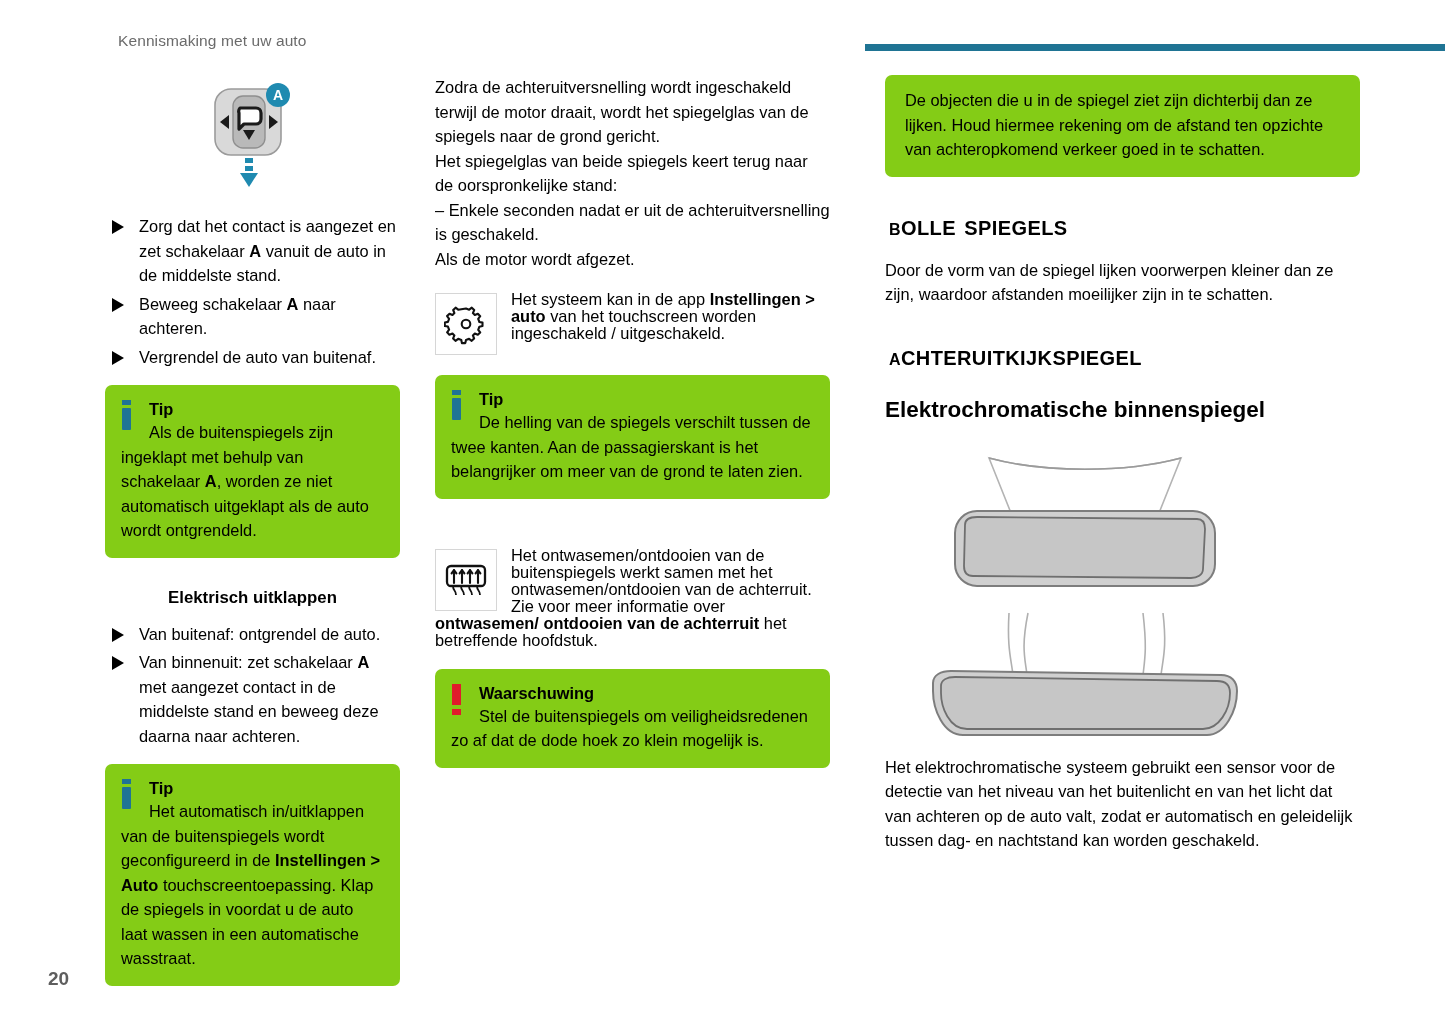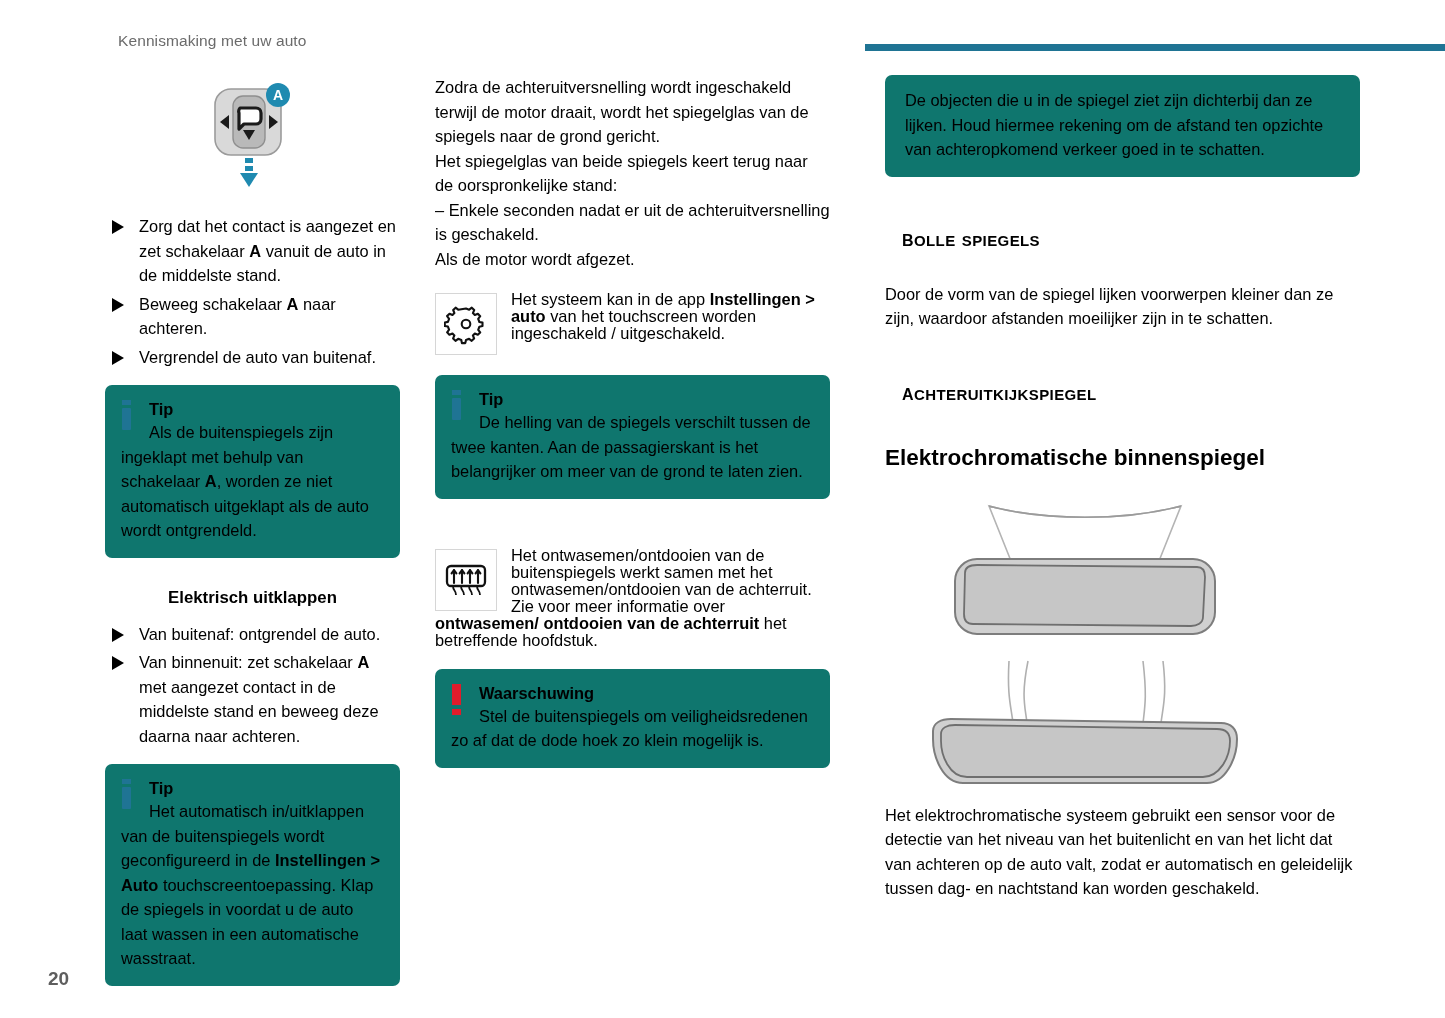--- a/index.html
+++ b/index.html
@@ -66,22 +66,22 @@
   }
   p.body-text + p.body-text { margin-top: 0; }
   .gap-sm { height: 12px; }
   .gap-md { height: 20px; }
   .gap-lg { height: 28px; }
 
   b, strong { font-weight: bold; }
 
   
   h2.section-title {
-    margin: 17px;
-    font-size: 21px;
+    margin: 4px;
+    font-size: 29px;
     font-weight: bold;
     letter-spacing: 0.4px;
     line-height: 33px;
     font-variant: small-caps;
     text-transform: lowercase;
   }
   h2.section-title::first-letter { font-size: 23px; }
   h3.sub-title {
     margin: 0;
     font-size: 16.8px;
@@ -114,21 +114,21 @@
     left: 7px;
     top: 6px;
     width: 0; height: 0;
     border-left: 12px solid #000;
     border-top: 7px solid transparent;
     border-bottom: 7px solid transparent;
   }
 
   
   .callout {
-    background: #0f766e;
+    background: #84cc16;
     border-radius: 7px;
     padding: 13px 16px 15px 16px;
     position: relative;
     box-sizing: border-box;
   }
   .callout .callout-head {
     font-weight: bold;
     font-size: 16.4px;
     line-height: 22px;
     padding-left: 28px;

